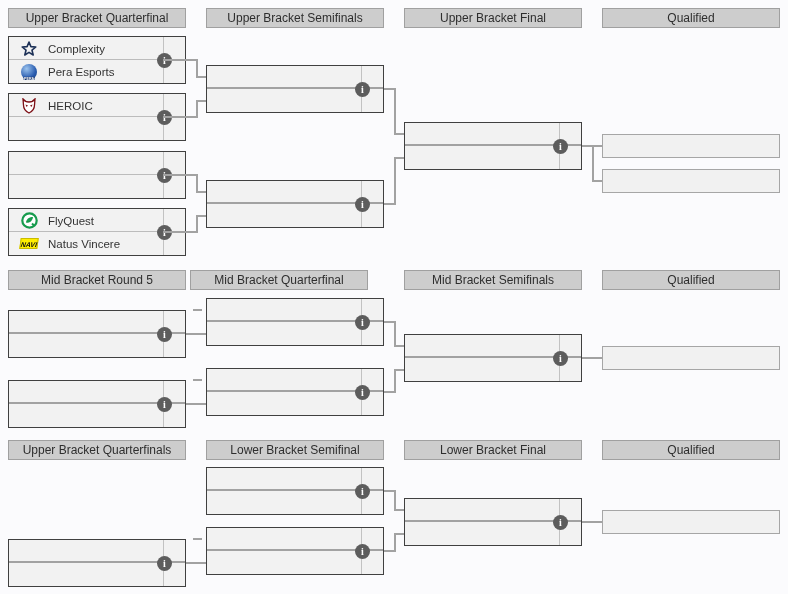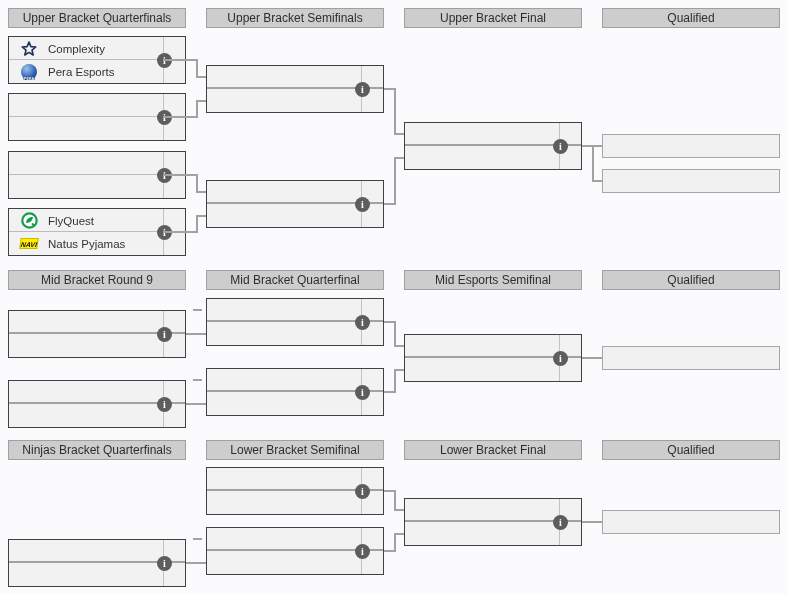--- a/index.html
+++ b/index.html
@@ -56,21 +56,21 @@
   }
   .navi-mark{
     width:20px;height:11px;background:#ffee00;transform:skewX(-8deg);
     color:#111;font-style:italic;font-weight:bold;font-size:7px;line-height:11px;
     text-align:center;border:1px solid #c9bb00;box-sizing:border-box;
   }
 </style>
 </head>
 <body>
 
-<div class="col-header" style="left:8px;top:8px">Upper Bracket Quarterfinals</div>
+<div class="col-header" style="left:8px;top:8px">Upper Bracket Quarterfinal</div>
 <div class="col-header" style="left:206px;top:8px">Upper Bracket Semifinals</div>
 <div class="col-header" style="left:404px;top:8px">Upper Bracket Final</div>
 <div class="col-header" style="left:602px;top:8px">Qualified</div>
 
 <div class="match teamed" style="left:8px;top:36px">
   <div class="team t1">
     <span class="logo">
       <svg width="16" height="16" viewBox="0 0 16 16">
           <path d="M8 1 L9.9 5.6 L14.8 6 L11 9.2 L12.2 14 L8 11.4 L3.8 14 L5 9.2 L1.2 6 L6.1 5.6 Z" fill="none" stroke="#1d3157" stroke-width="1.6" stroke-linejoin="round"></path>
         </svg>
@@ -86,20 +86,30 @@
     <span class="tname">Pera Esports</span>
   </div>
   <div class="vsep"></div>
   <div class="mid"></div>
   <div class="info">
       <span>i</span>
     </div>
 </div>
 
 <div class="match teamed" style="left:8px;top:93px">
+  <div class="team t1">
+    <span class="logo">
+      <svg width="16" height="16" viewBox="0 0 16 16">
+          <path d="M2 1 C3.5 3 5 4 8 4 C11 4 12.5 3 14 1 L13.5 7 C13.5 11 11 13.5 8 15 C5 13.5 2.5 11 2.5 7 Z" fill="#fff" stroke="#7d1016" stroke-width="1.3"></path>
+          <path d="M4.5 6.5 L7 7.5 L5.5 9 Z" fill="#7d1016"></path>
+          <path d="M11.5 6.5 L9 7.5 L10.5 9 Z" fill="#7d1016"></path>
+        </svg>
+    </span>
+    <span class="tname">HEROIC</span>
+  </div>
   <div class="vsep"></div>
   <div class="mid"></div>
   <div class="info">
       <span>i</span>
     </div>
 </div>
 
 <div class="match teamed" style="left:8px;top:151px">
   <div class="vsep"></div>
   <div class="mid"></div>
@@ -116,21 +126,21 @@
           <path d="M5 10.5 C5.5 6.5 8.5 5 12 5 C11.5 9 9 10.8 5.5 10.8 Z" fill="#169b4d"></path>
           <path d="M11 11.5 L13.5 14" stroke="#169b4d" stroke-width="2"></path>
         </svg>
     </span>
     <span class="tname">FlyQuest</span>
   </div>
   <div class="team t2">
     <span class="logo">
       <span class="navi-mark">NAVI</span>
     </span>
-    <span class="tname">Natus Pyjamas</span>
+    <span class="tname">Natus Vincere</span>
   </div>
   <div class="vsep"></div>
   <div class="mid"></div>
   <div class="info">
       <span>i</span>
     </div>
 </div>
 
 <div class="match empty" style="left:206px;top:65px">
   <div class="vsep"></div>
@@ -173,23 +183,23 @@
 <div class="line" style="left:384px;top:88px;width:12px"></div>
 <div class="line v" style="left:394px;top:88px;height:47px"></div>
 <div class="line" style="left:394px;top:133px;width:10px"></div>
 <div class="line" style="left:384px;top:203px;width:12px"></div>
 <div class="line v" style="left:394px;top:157px;height:48px"></div>
 <div class="line" style="left:394px;top:157px;width:10px"></div>
 <div class="line" style="left:582px;top:145px;width:20px"></div>
 <div class="line v" style="left:592px;top:145px;height:37px"></div>
 <div class="line" style="left:592px;top:180px;width:10px"></div>
 
-<div class="col-header" style="left:8px;top:270px">Mid Bracket Round 9</div>
-<div class="col-header" style="left:206px;top:270px">Mid Bracket Quarterfinal</div>
-<div class="col-header" style="left:404px;top:270px">Mid Esports Semifinal</div>
+<div class="col-header" style="left:8px;top:270px">Mid Bracket Round 5</div>
+<div class="col-header" style="left:190px;top:270px">Mid Bracket Quarterfinal</div>
+<div class="col-header" style="left:404px;top:270px">Mid Bracket Semifinals</div>
 <div class="col-header" style="left:602px;top:270px">Qualified</div>
 
 <div class="match empty" style="left:8px;top:310px">
   <div class="vsep"></div>
   <div class="mid"></div>
   <div class="info">
       <span>i</span>
     </div>
 </div>
 <div class="match empty" style="left:8px;top:380px">
@@ -227,21 +237,21 @@
 <div class="line" style="left:193px;top:379px;width:9px"></div>
 <div class="line" style="left:186px;top:403px;width:20px"></div>
 <div class="line" style="left:384px;top:321px;width:12px"></div>
 <div class="line v" style="left:394px;top:321px;height:26px"></div>
 <div class="line" style="left:394px;top:345px;width:10px"></div>
 <div class="line" style="left:384px;top:391px;width:12px"></div>
 <div class="line v" style="left:394px;top:369px;height:24px"></div>
 <div class="line" style="left:394px;top:369px;width:10px"></div>
 <div class="line" style="left:582px;top:357px;width:20px"></div>
 
-<div class="col-header" style="left:8px;top:440px">Ninjas Bracket Quarterfinals</div>
+<div class="col-header" style="left:8px;top:440px">Upper Bracket Quarterfinals</div>
 <div class="col-header" style="left:206px;top:440px">Lower Bracket Semifinal</div>
 <div class="col-header" style="left:404px;top:440px">Lower Bracket Final</div>
 <div class="col-header" style="left:602px;top:440px">Qualified</div>
 
 <div class="match empty" style="left:8px;top:539px">
   <div class="vsep"></div>
   <div class="mid"></div>
   <div class="info">
       <span>i</span>
     </div>

